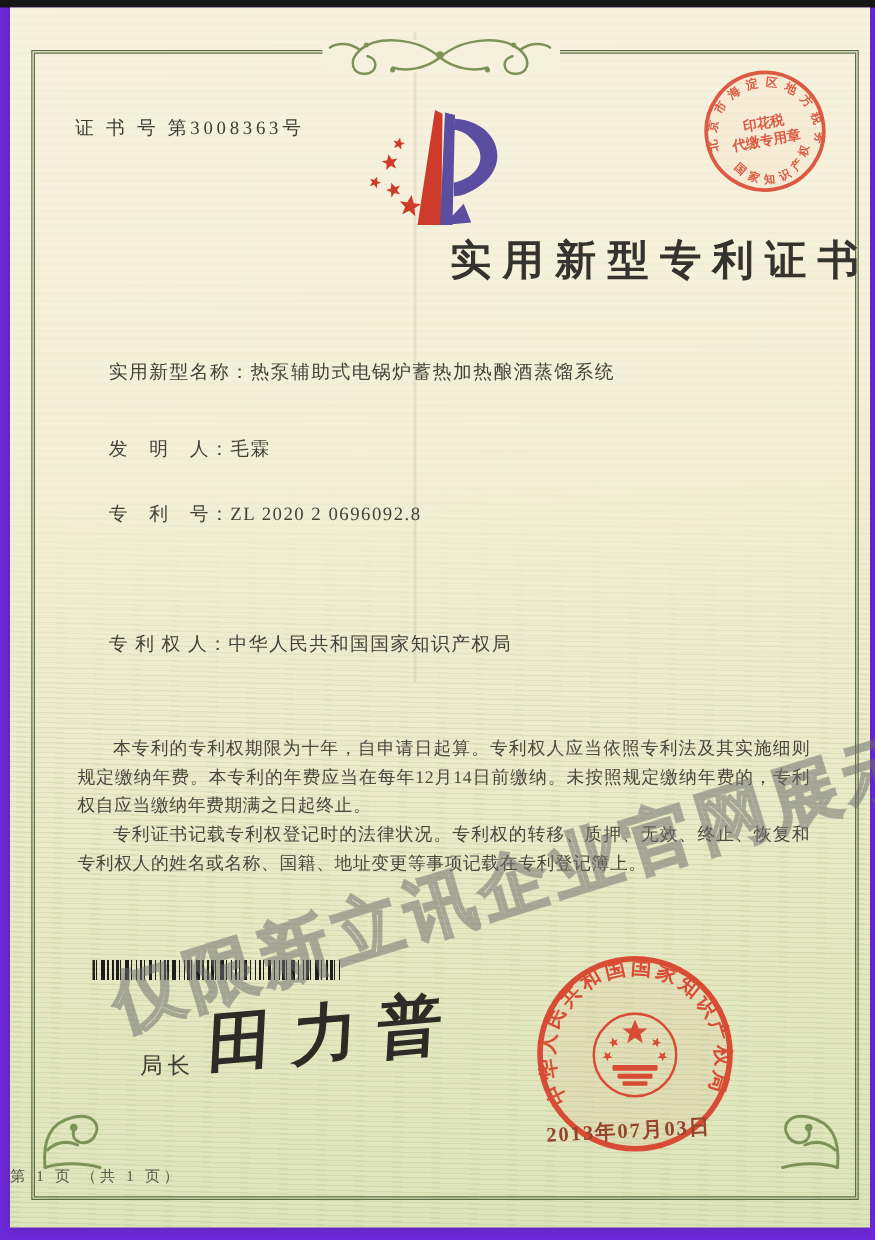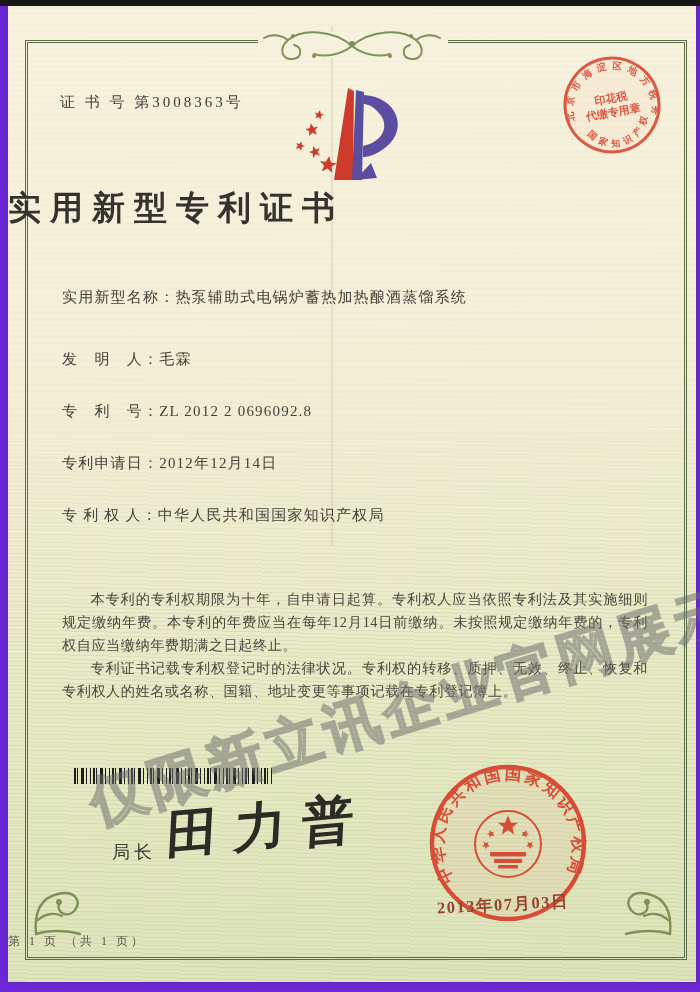--- a/index.html
+++ b/index.html
@@ -15,24 +15,24 @@
          mask-image:linear-gradient(180deg,transparent 0%,transparent 38%,#000 62%,#000 100%);}
   .striae{position:absolute;inset:0;pointer-events:none;
          background:repeating-linear-gradient(180deg,rgba(190,180,150,.05) 0 2px,transparent 2px 6px);}
   .crease{position:absolute;left:322px;top:20px;width:4px;height:520px;
          background:linear-gradient(90deg,transparent,rgba(120,110,80,.14),transparent);}
   .frame{position:absolute;left:17px;top:34px;width:656px;height:914px;
          border:3px double #5d6e46;}
   .ornament{position:absolute;left:222px;top:12px;}
   .corner-fl{position:absolute;}
   .certno{position:absolute;left:52px;top:87px;font-size:15px;letter-spacing:3px;color:#3f3c34;}
-  .title{position:absolute;left:0;top:180px;width:100%;text-align:left;
+  .title{position:absolute;left:0;top:180px;width:100%;text-align:right;
          font-size:33px;font-weight:700;letter-spacing:9px;color:#34332d;}
   .field{position:absolute;left:54px;font-size:15px;color:#45413a;letter-spacing:1.2px;white-space:nowrap;}
-  .field .lab{color:#45413a;}
+  .field .lab{color:#45413a;margin-left:25px;}
   .paras{position:absolute;left:54px;top:582px;width:586px;font-size:14.2px;line-height:1.62;
          color:#4a463e;text-align:justify;}
   .paras p{margin:0;text-indent:2em;letter-spacing:.5px;}
   .barcode{position:absolute;left:66px;top:762px;width:198px;height:16px;
          background:repeating-linear-gradient(90deg,#1d1d1d 0 2px,transparent 2px 3px,#1d1d1d 3px 4px,
          transparent 4px 7px,#1d1d1d 7px 10px,transparent 10px 12px,#1d1d1d 12px 13px,transparent 13px 16px,
          #1d1d1d 16px 17px,transparent 17px 19px);}
   .sig-title{position:absolute;left:104px;top:834px;font-size:18px;letter-spacing:4px;color:#3c3a32;}
   .sig-name{position:absolute;left:158px;top:786px;font-size:52px;font-weight:700;color:#2c2b26;
          letter-spacing:16px;transform:rotate(-5deg) skewX(-8deg);white-space:nowrap;}
@@ -139,24 +139,21 @@
 
     <div class="title">实用新型专利证书</div>
 
     <div class="field" style="top:282px">
       <span class="lab">实用新型名称：</span><span>热泵辅助式电锅炉蓄热加热酿酒蒸馏系统</span>
     </div>
     <div class="field" style="top:344px">
       <span class="lab">发　明　人：</span><span>毛霖</span>
     </div>
     <div class="field" style="top:396px">
-      <span class="lab">专　利　号：</span><span>ZL 2012 2 0696092.8</span>
-    </div>
-    <div class="field" style="top:448px">
-      <span class="lab">专利申请日：</span><span>2012年12月14日</span>
+      <span class="lab">专　利　号：</span><span>ZL 2020 2 0696092.8</span>
     </div>
     <div class="field" style="top:500px">
       <span class="lab">专 利 权 人：</span><span>中华人民共和国国家知识产权局</span>
     </div>
 
     <div class="paras">
       <p>本专利的专利权期限为十年，自申请日起算。专利权人应当依照专利法及其实施细则规定缴纳年费。本专利的年费应当在每年12月14日前缴纳。未按照规定缴纳年费的，专利权自应当缴纳年费期满之日起终止。</p>
       <p>专利证书记载专利权登记时的法律状况。专利权的转移、质押、无效、终止、恢复和专利权人的姓名或名称、国籍、地址变更等事项记载在专利登记簿上。</p>
     </div>
 

